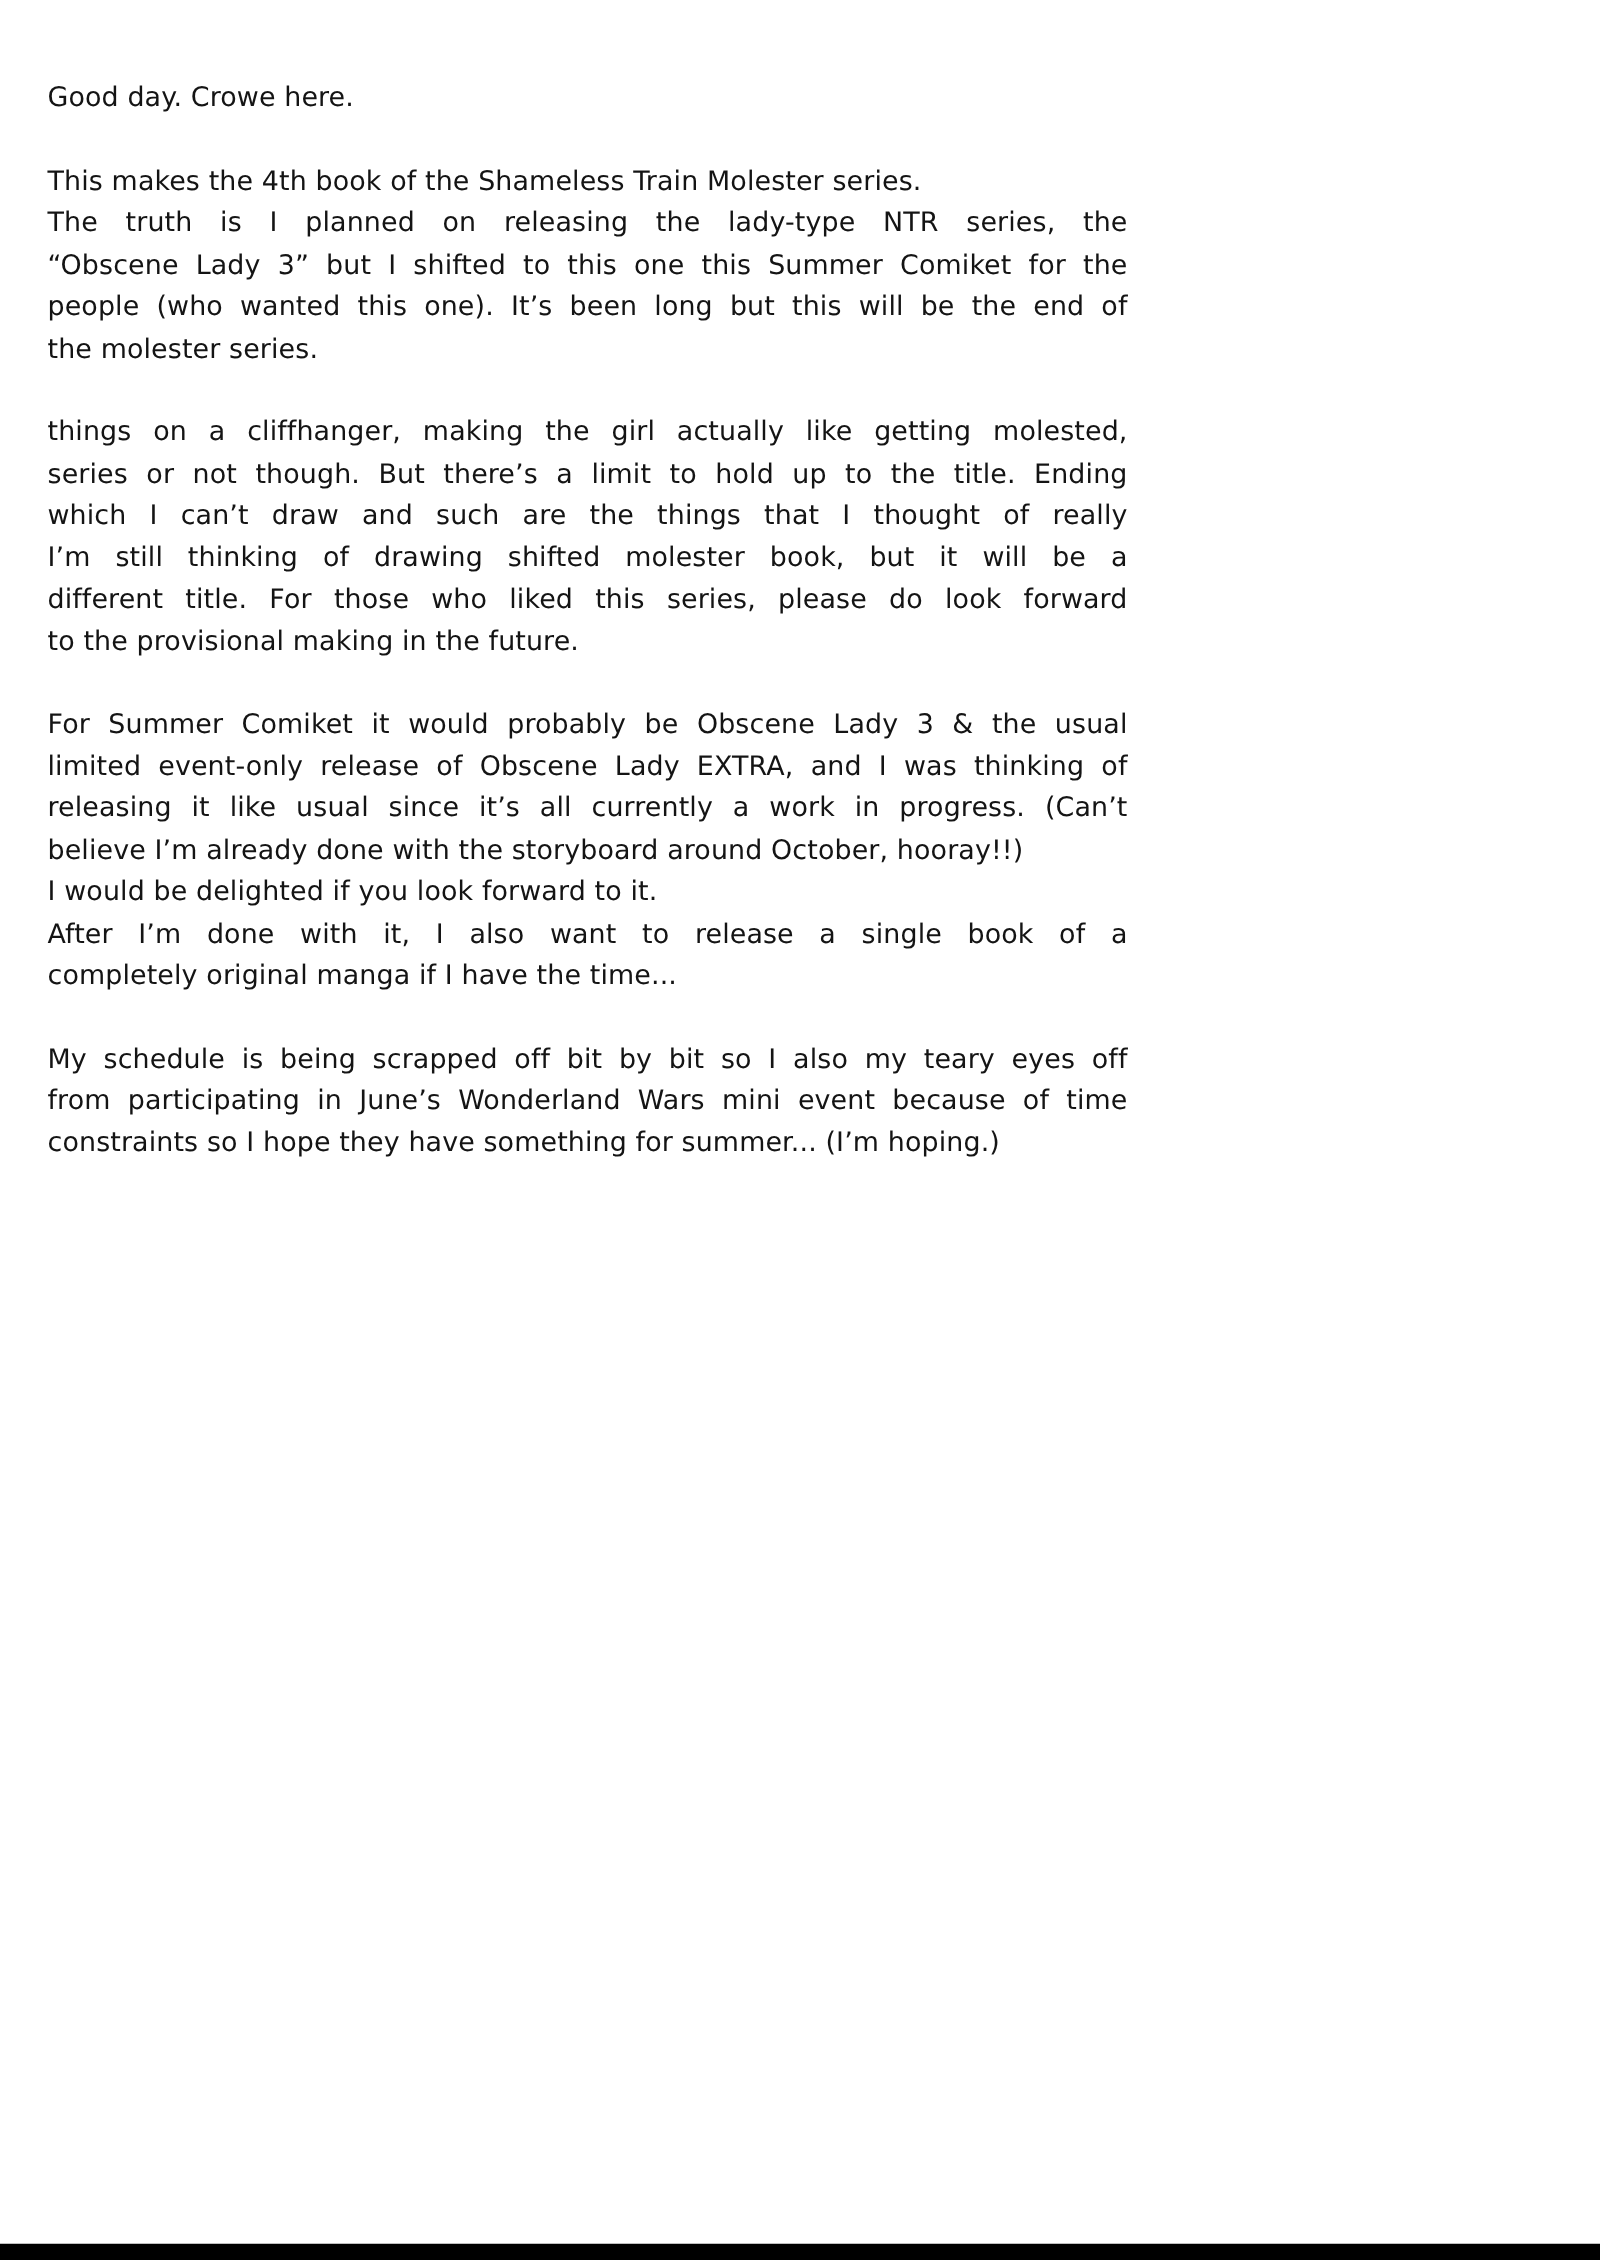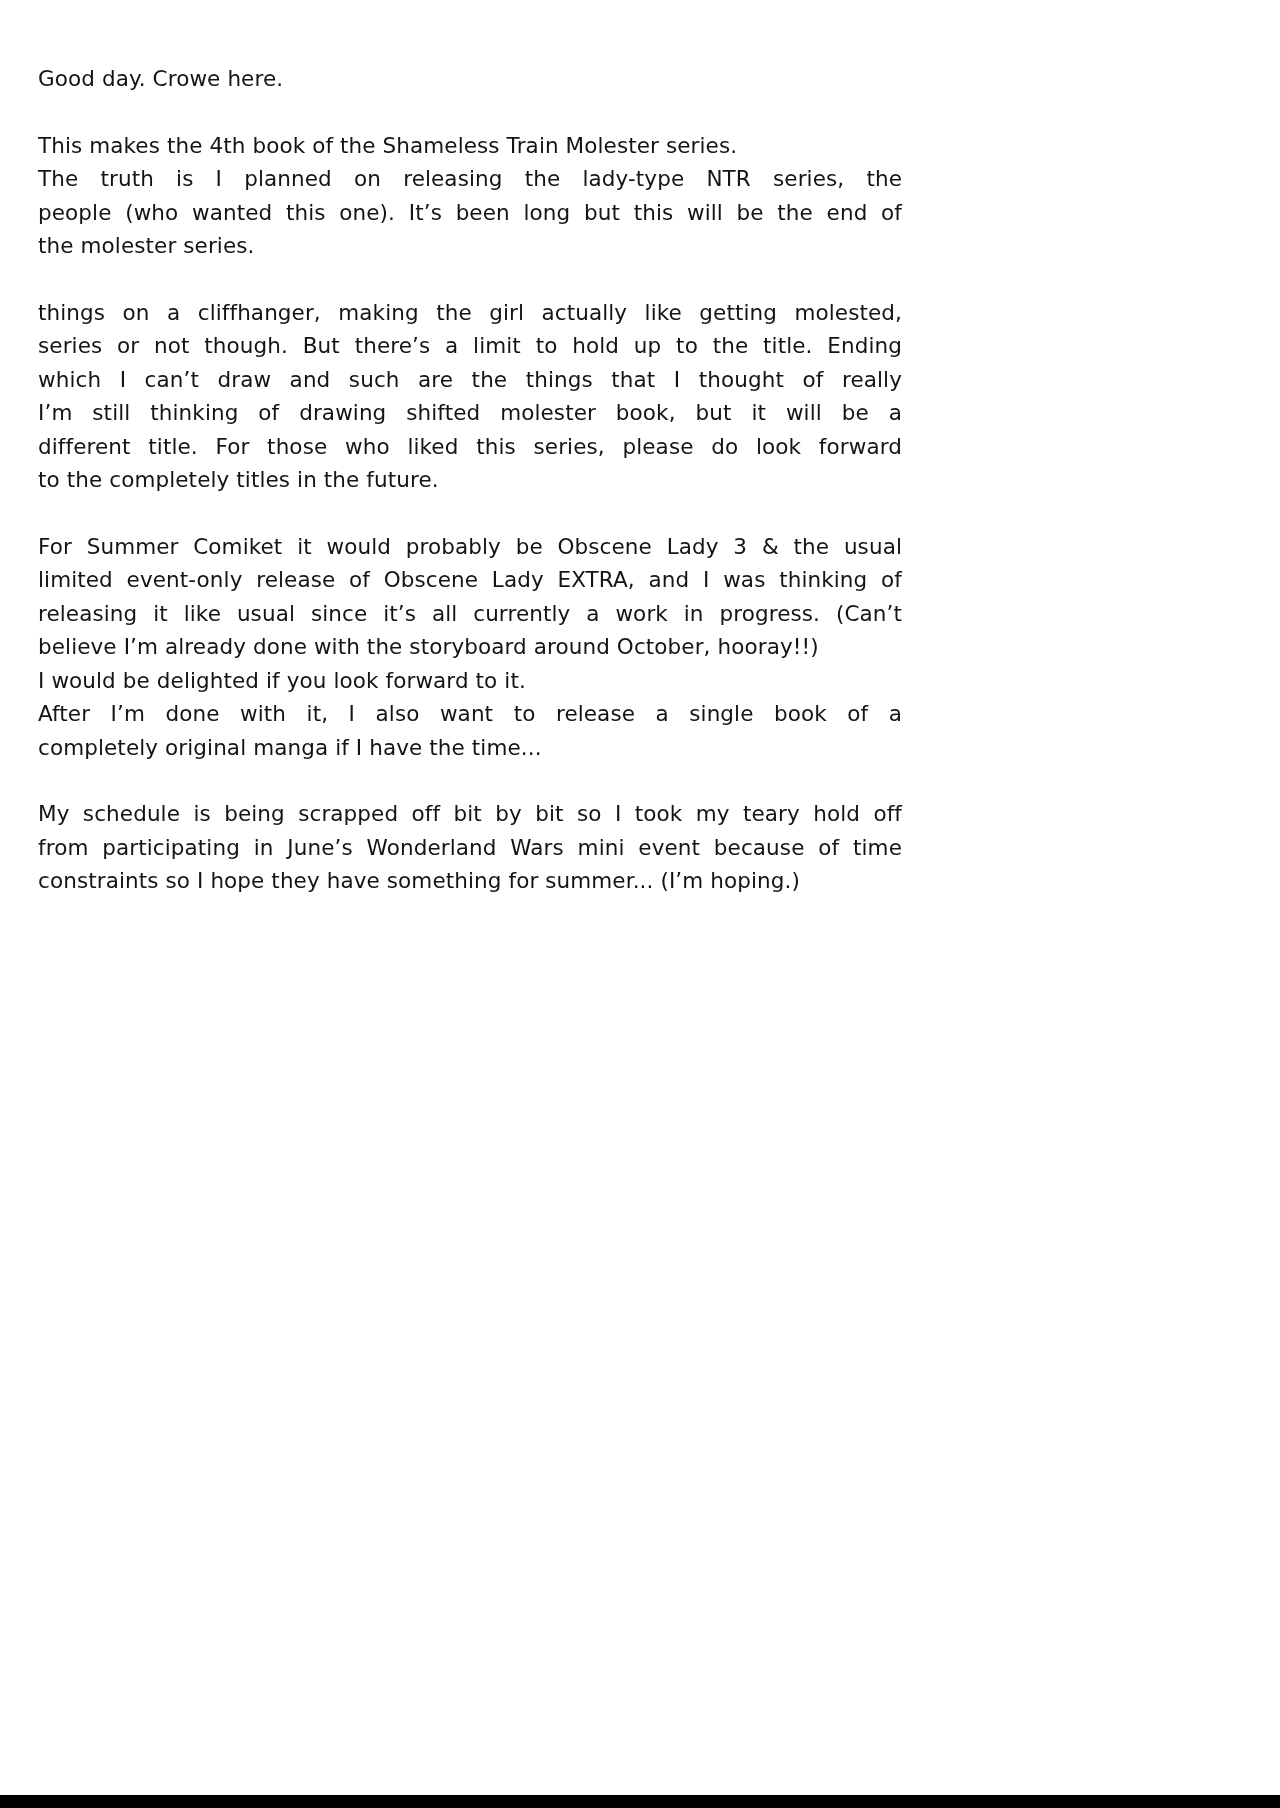--- a/index.html
+++ b/index.html
@@ -49,40 +49,41 @@
 <body>
 
 <div class="page" style="background: rgb(255, 255, 255); color: rgb(20, 20, 20);">
   <div class="text-block">
       <div class="paragraph">
         <div class="line">Good day. Crowe here.</div>
       </div>
       <div class="paragraph">
         <div class="line">This makes the 4th book of the Shameless Train Molester series.</div>
         <div class="line just">The truth is I planned on releasing the lady-type NTR series, the</div>
+        <div class="line just">“Obscene Lady 3” but I shifted to this one this Summer Comiket for the</div>
         <div class="line just">people (who wanted this one). It’s been long but this will be the end of</div>
         <div class="line">the molester series.</div>
       </div>
       <div class="paragraph">
         <div class="line just">things on a cliffhanger, making the girl actually like getting molested,</div>
         <div class="line just">series or not though. But there’s a limit to hold up to the title. Ending</div>
         <div class="line just">which I can’t draw and such are the things that I thought of really</div>
         <div class="line just">I’m still thinking of drawing shifted molester book, but it will be a</div>
         <div class="line just">different title. For those who liked this series, please do look forward</div>
-        <div class="line">to the completely titles in the future.</div>
+        <div class="line">to the provisional making in the future.</div>
       </div>
       <div class="paragraph">
         <div class="line just">For Summer Comiket it would probably be Obscene Lady 3 &amp; the usual</div>
         <div class="line just">limited event-only release of Obscene Lady EXTRA, and I was thinking of</div>
         <div class="line just">releasing it like usual since it’s all currently a work in progress. (Can’t</div>
         <div class="line">believe I’m already done with the storyboard around October, hooray!!)</div>
         <div class="line">I would be delighted if you look forward to it.</div>
         <div class="line just">After I’m done with it, I also want to release a single book of a</div>
         <div class="line">completely original manga if I have the time...</div>
       </div>
       <div class="paragraph">
-        <div class="line just">My schedule is being scrapped off bit by bit so I took my teary hold off</div>
+        <div class="line just">My schedule is being scrapped off bit by bit so I also my teary eyes off</div>
         <div class="line just">from participating in June’s Wonderland Wars mini event because of time</div>
         <div class="line">constraints so I hope they have something for summer... (I’m hoping.)</div>
       </div>
     </div>
   <div class="bottom-bar" style="background: rgb(0, 0, 0);"></div>
 </div>
 
 </body></html>

